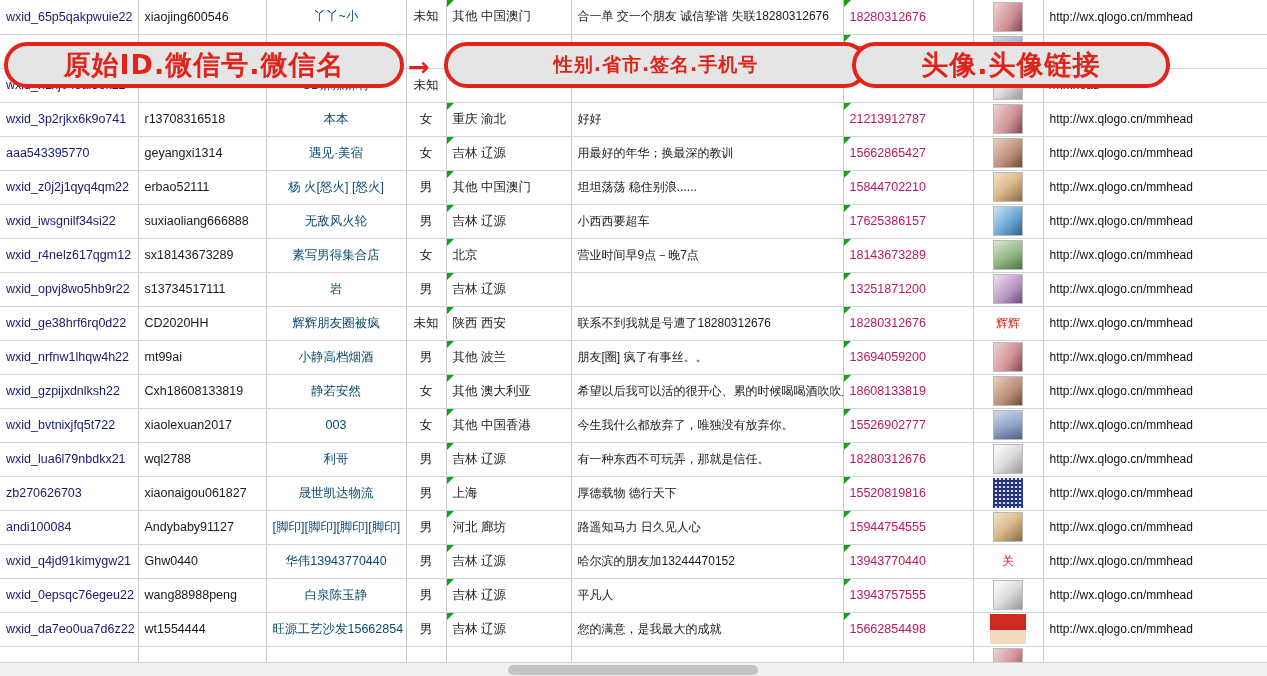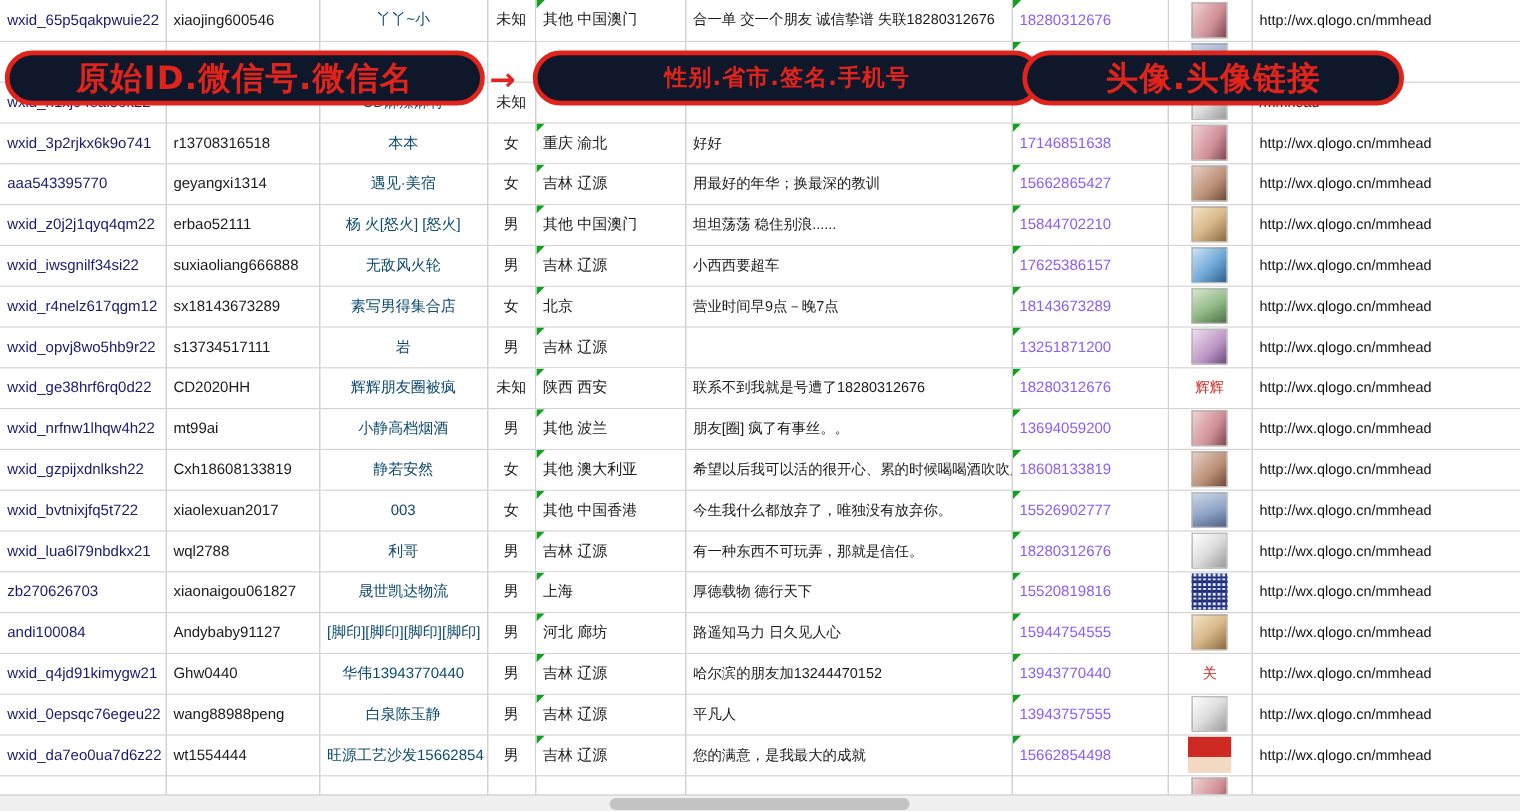--- a/index.html
+++ b/index.html
@@ -45,21 +45,21 @@
   col.c6 { width: 130px; }
   col.c7 { width: 70px; }
   col.c8 { width: 224px; }
 
   td.col-id      { color:#1a1a6e; }
   td.col-wxid    { color:#1a1a1a; }
   td.col-name    { color:#0c4a6e;text-align:center; }
   td.col-gender  { color:#1a1a1a; text-align:center; }
   td.col-region  { color:#1a1a1a; }
   td.col-sign    { color:#1a1a1a; font-size:12px; }
-  td.col-phone   { color:#8b5cf6; }
+  td.col-phone   { color:#be185d; }
   td.col-avatar  { padding:0; text-align:center; background:#fff; }
   td.col-link    { color:#111; font-size:12px; }
 
   
   .avatar {
     width: 30px; height: 30px;
     display: inline-block;
     vertical-align: middle;
     border: 1px solid #bbb;
     background-size: cover;
@@ -103,21 +103,21 @@
 
   
   .banner {
     position: absolute;
     display: flex;
     align-items: center;
     justify-content: center;
     color: #e0241b;
     font-weight: bold;
     font-family: "DejaVu Sans", sans-serif;
-    background: #0f172a;
+    background: #e5e5e5;
     border: 4px solid #e0241b;
     border-radius: 26px;
     white-space: nowrap;
     letter-spacing: 1px;
   }
   #banner-left  { left: 4px;   top: 42px; width: 400px; height: 46px; font-size: 27px; }
   #banner-mid   { left: 444px; top: 42px; width: 424px; height: 46px; font-size: 19px; }
   #banner-right { left: 852px; top: 42px; width: 318px; height: 46px; font-size: 27px; }
 
   .banner-arrow {
@@ -196,21 +196,21 @@
           <td class="col-avatar"><span class="avatar av6"></span></td>
           <td class="col-link">/mmhead</td>
         </tr>
         <tr>
           <td class="col-id">wxid_3p2rjkx6k9o741</td>
           <td class="col-wxid">r13708316518</td>
           <td class="col-name">本本</td>
           <td class="col-gender">女</td>
           <td class="col-region mark">重庆 渝北</td>
           <td class="col-sign">好好</td>
-          <td class="col-phone mark">17146851638</td>
+          <td class="col-phone mark">21213912787</td>
           <td class="col-avatar"><span class="avatar av3"></span></td>
           <td class="col-link">http://wx.qlogo.cn/mmhead</td>
         </tr>
         <tr>
           <td class="col-id">aaa543395770</td>
           <td class="col-wxid">geyangxi1314</td>
           <td class="col-name">遇见·美宿</td>
           <td class="col-gender">女</td>
           <td class="col-region mark">吉林 辽源</td>
           <td class="col-sign">用最好的年华；换最深的教训</td>

